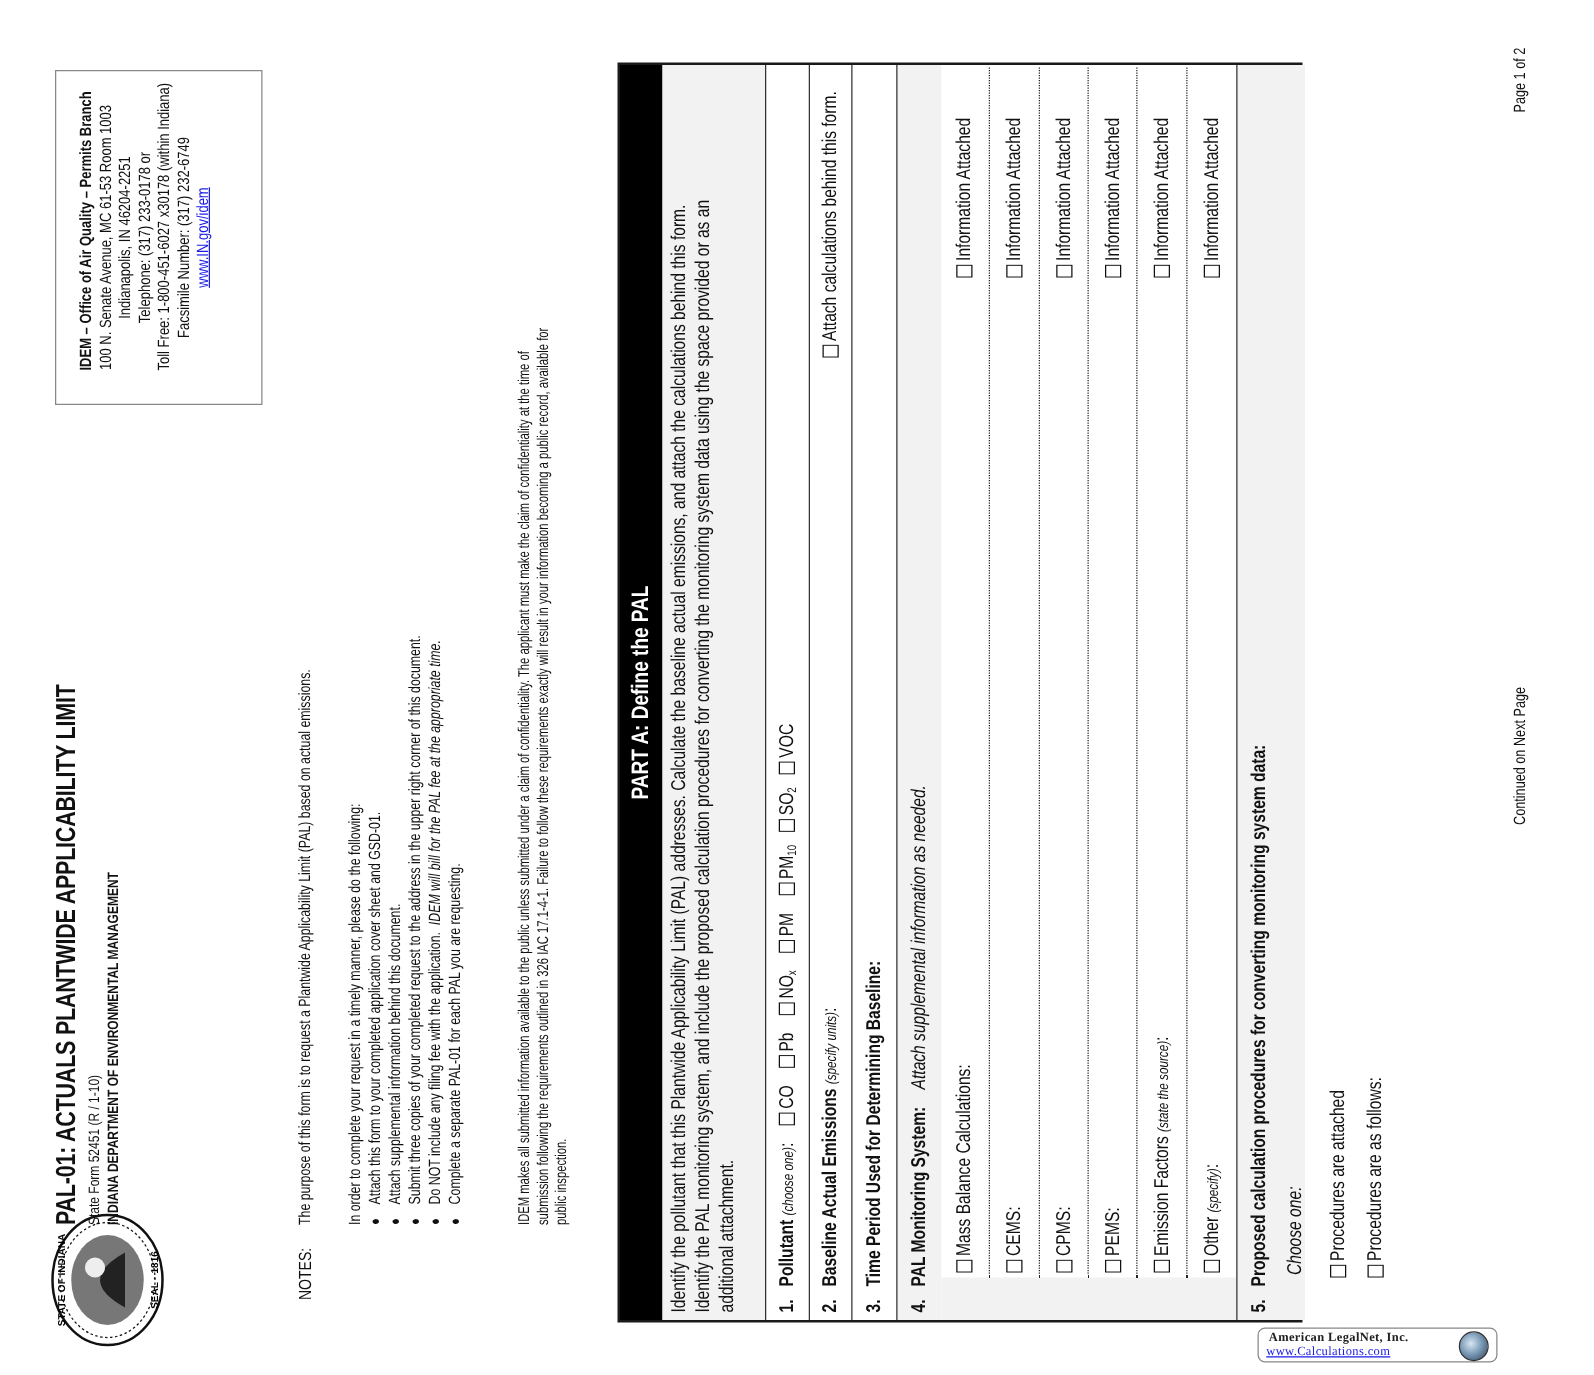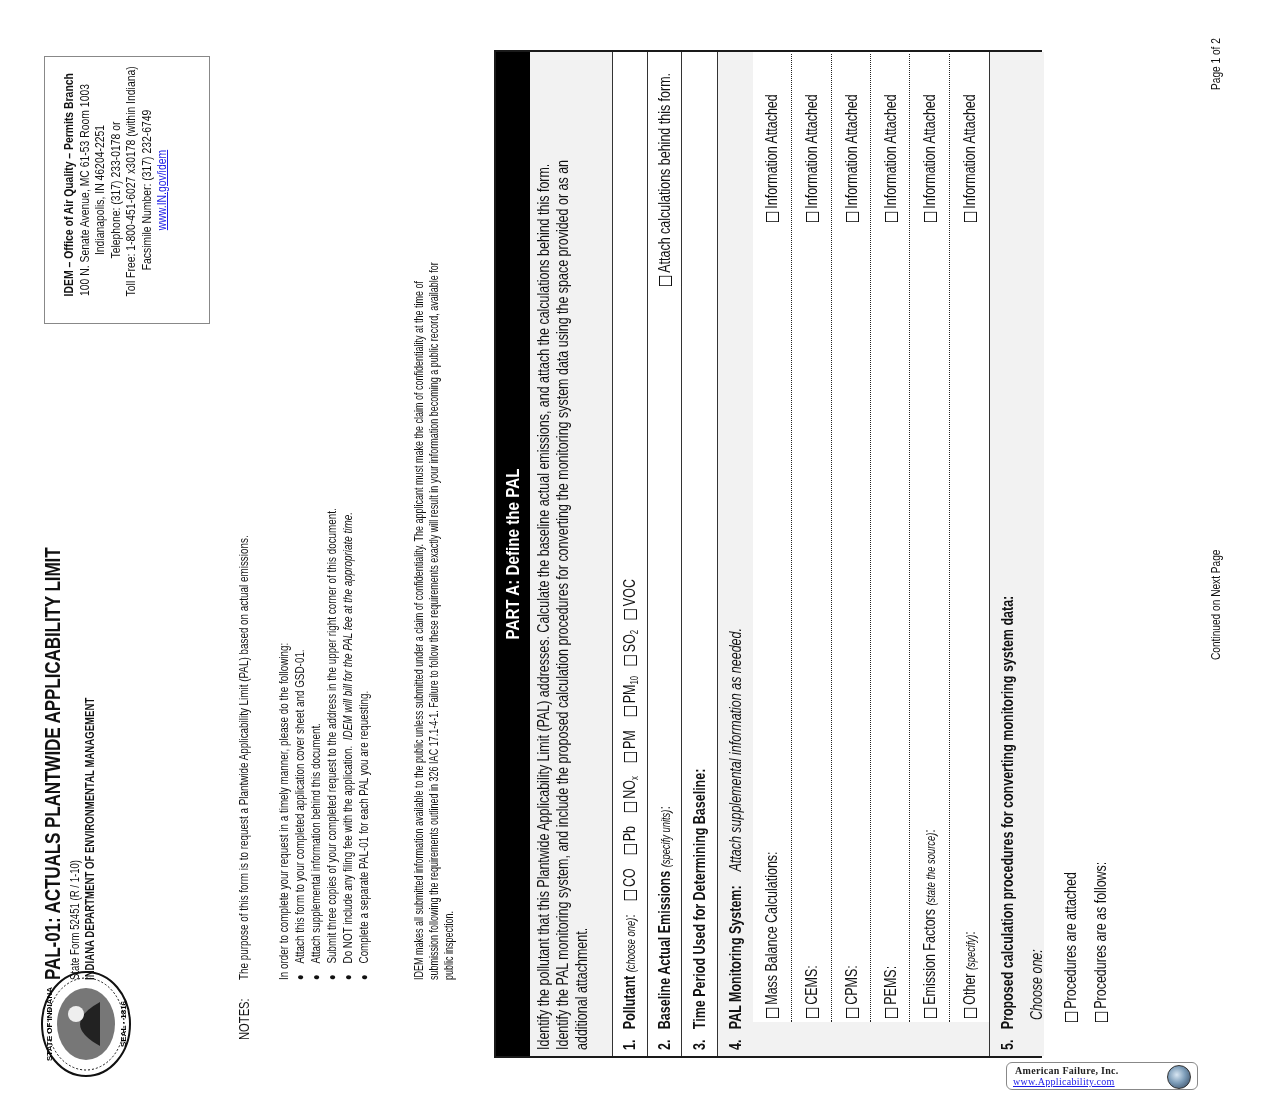--- a/index.html
+++ b/index.html
@@ -248,16 +248,16 @@
 
   <div class="abs rtxt italic" style="left:80px; top:1028px; transform:scaleX(0.78);">Choose one:</div>
   <div class="abs rtxt" style="left:78px; top:1062px;"><span class="cb"></span><span>Procedures are attached</span></div>
   <div class="abs rtxt" style="left:78px; top:1092px;"><span class="cb"></span><span>Procedures are as follows:</span></div>
 
   <div class="abs footer-cont">Continued on Next Page</div>
   <div class="abs footer-page">Page 1 of 2</div>
 </div>
 
 <div class="badge">
-  <div class="badge-name">American Failure, Inc.</div>
-  <div class="badge-url">www.Applicability.com</div>
+  <div class="badge-name">American LegalNet, Inc.</div>
+  <div class="badge-url">www.Calculations.com</div>
   <div class="badge-globe"></div>
 </div>
 
 </body></html>

